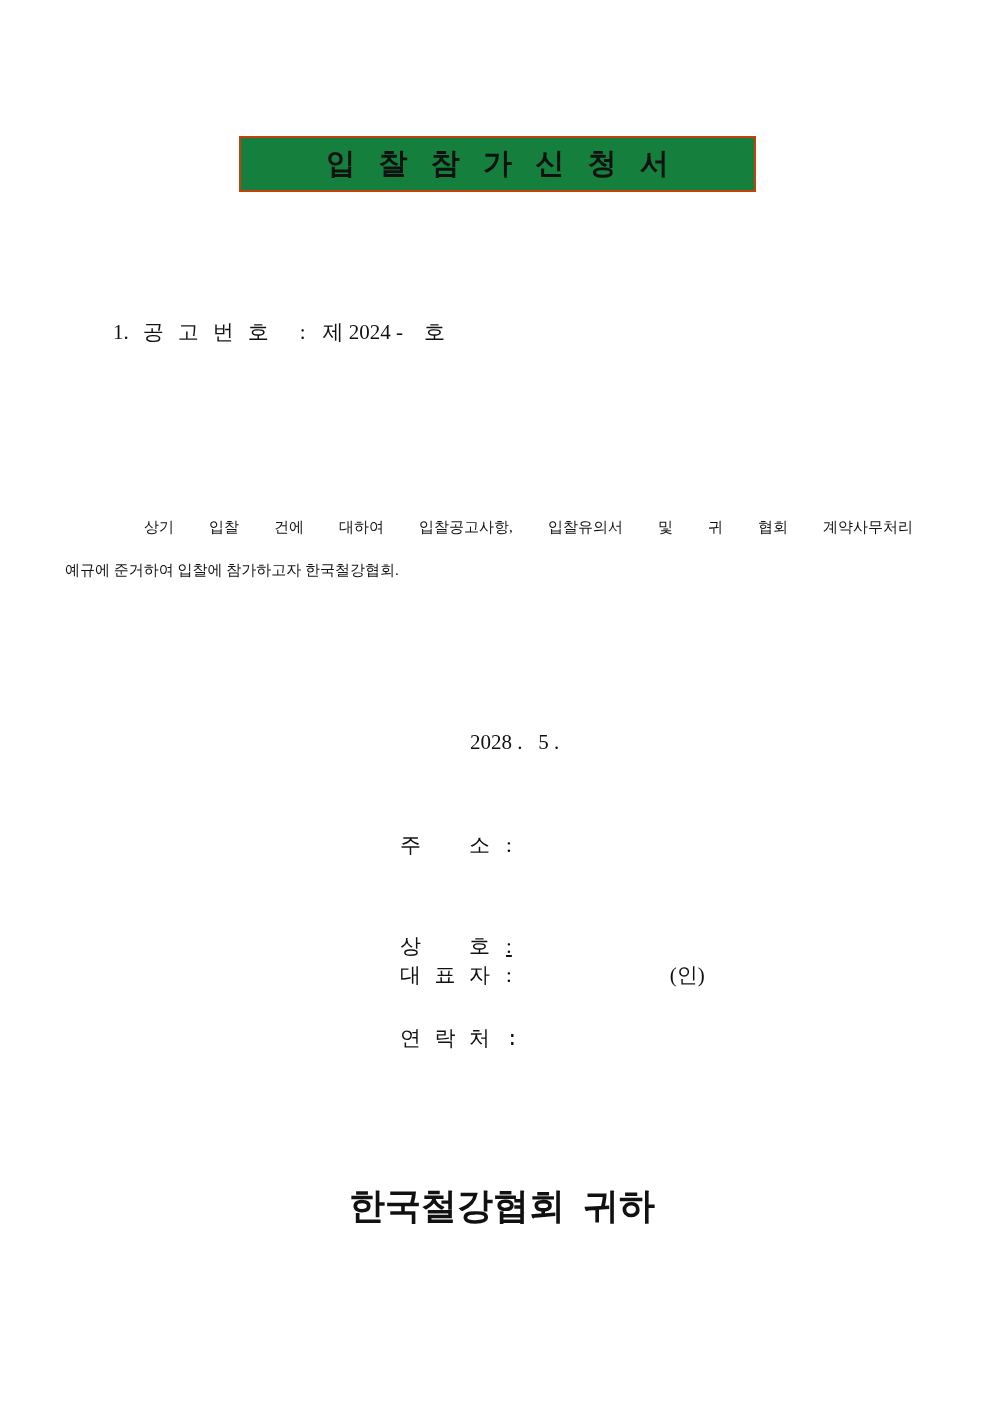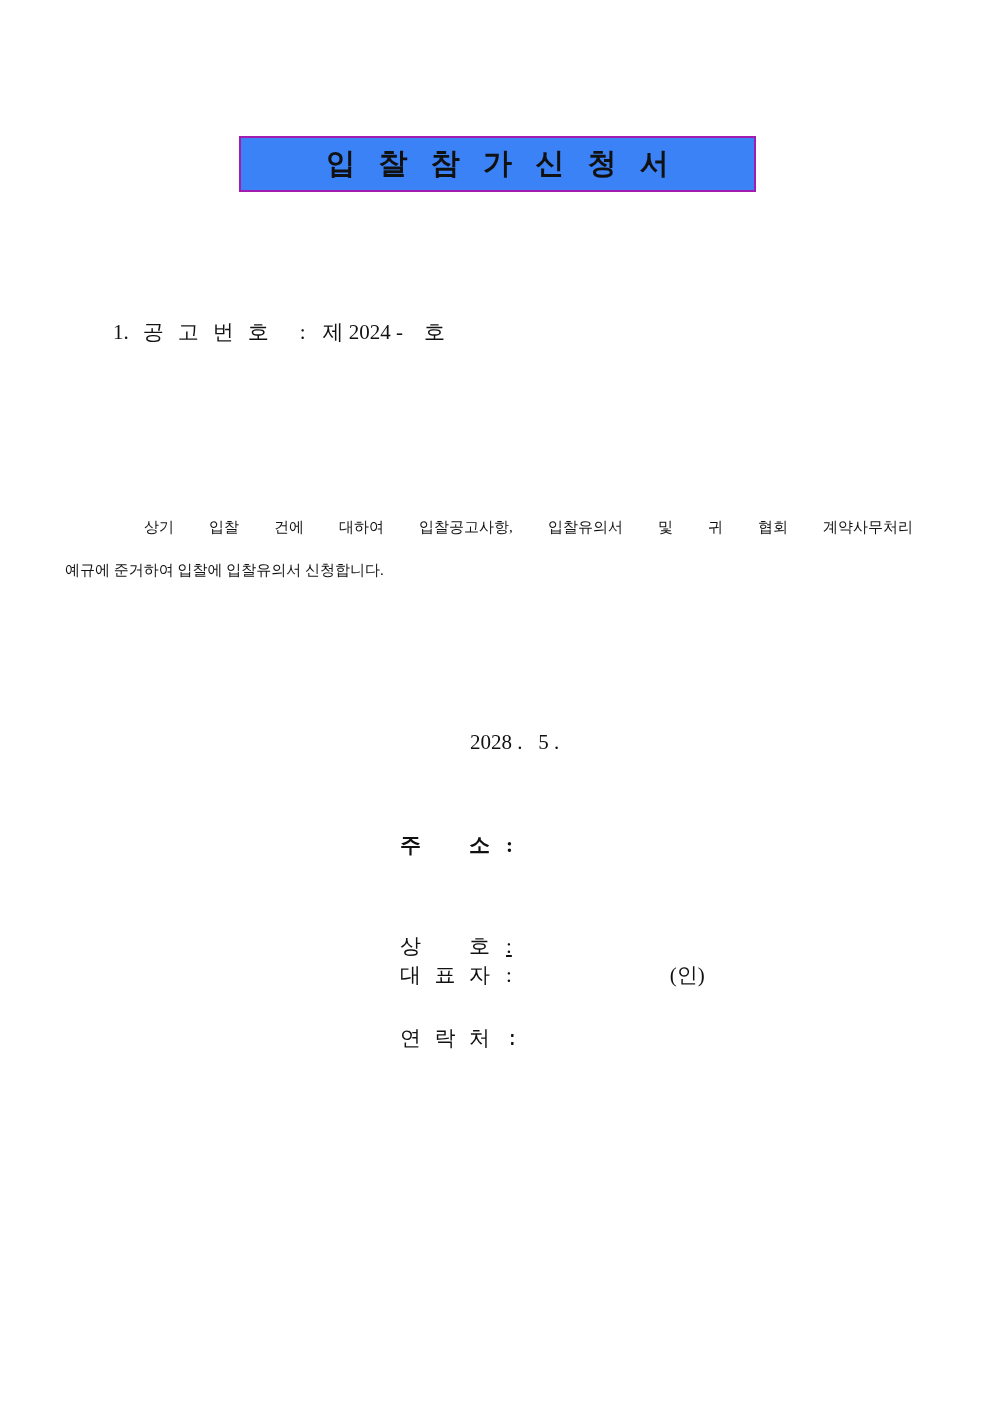--- a/index.html
+++ b/index.html
@@ -15,22 +15,22 @@
     color: #111111;
     font-family: "Liberation Serif", "DejaVu Serif", serif;
     overflow: hidden;
   }
   .title-box {
     position: absolute;
     left: 239px;
     top: 136px;
     width: 513px;
     height: 52px;
-    background: #3b82f6;
-    border: 2px solid #a21caf;
+    background: #15803d;
+    border: 2px solid #c2410c;
     display: flex;
     align-items: center;
     justify-content: center;
   }
   .title-text {
     font-size: 29px;
     font-weight: bold;
     letter-spacing: 8px;
     padding-left: 8px;
     white-space: pre;
@@ -75,21 +75,21 @@
     line-height: 26px;
     white-space: pre;
   }
   .field-row {
     position: absolute;
     left: 400px;
     font-size: 21px;
     line-height: 26px;
     white-space: nowrap;
   }
-  .field-row.fr1 { top: 832px; font-weight: bold; }
+  .field-row.fr1 { top: 832px; }
   .field-row.fr2 { top: 933px; text-decoration: underline; }
   .field-row.fr3 { top: 962px; }
   .field-row.fr4 { top: 1027px; font-family: Liberation Mono, monospace; }
   .flabel {
     display: inline-block;
     width: 90px;
     text-align: justify;
     text-align-last: justify;
   }
   .fcolon { margin-left: 16px; }
@@ -115,27 +115,28 @@
 
   <div class="title-box">
     <span class="title-text">입 찰 참 가 신 청 서</span>
   </div>
 
   <div class="item-row row1"><span class="num">1.</span><span class="ilabel">공 고 번 호</span><span class="icolon">:</span><span class="ival">제 2024 -    호</span></div>
 
 
   <div class="para">
     <div class="para-line1">상기 입찰 건에 대하여 입찰공고사항, 입찰유의서 및 귀 협회 계약사무처리</div>
-    <div class="para-line2">예규에 준거하여 입찰에 입찰유의서 신청합니다.</div>
+    <div class="para-line2">예규에 준거하여 입찰에 참가하고자 한국철강협회.</div>
   </div>
 
   <div class="date-line">2028 .   5 .</div>
 
   <div class="field-row fr1"><span class="flabel">주 소</span><span class="fcolon">:</span></div>
 
   <div class="field-row fr2"><span class="flabel">상 호</span><span class="fcolon">:</span></div>
 
   <div class="field-row fr3"><span class="flabel">대 표 자</span><span class="fcolon">:</span><span class="seal">(인)</span></div>
 
   <div class="field-row fr4"><span class="flabel">연 락 처</span><span class="fcolon">:</span></div>
 
+  <div class="recipient">한국철강협회  귀하</div>
 
 </div>
 
 </body></html>

